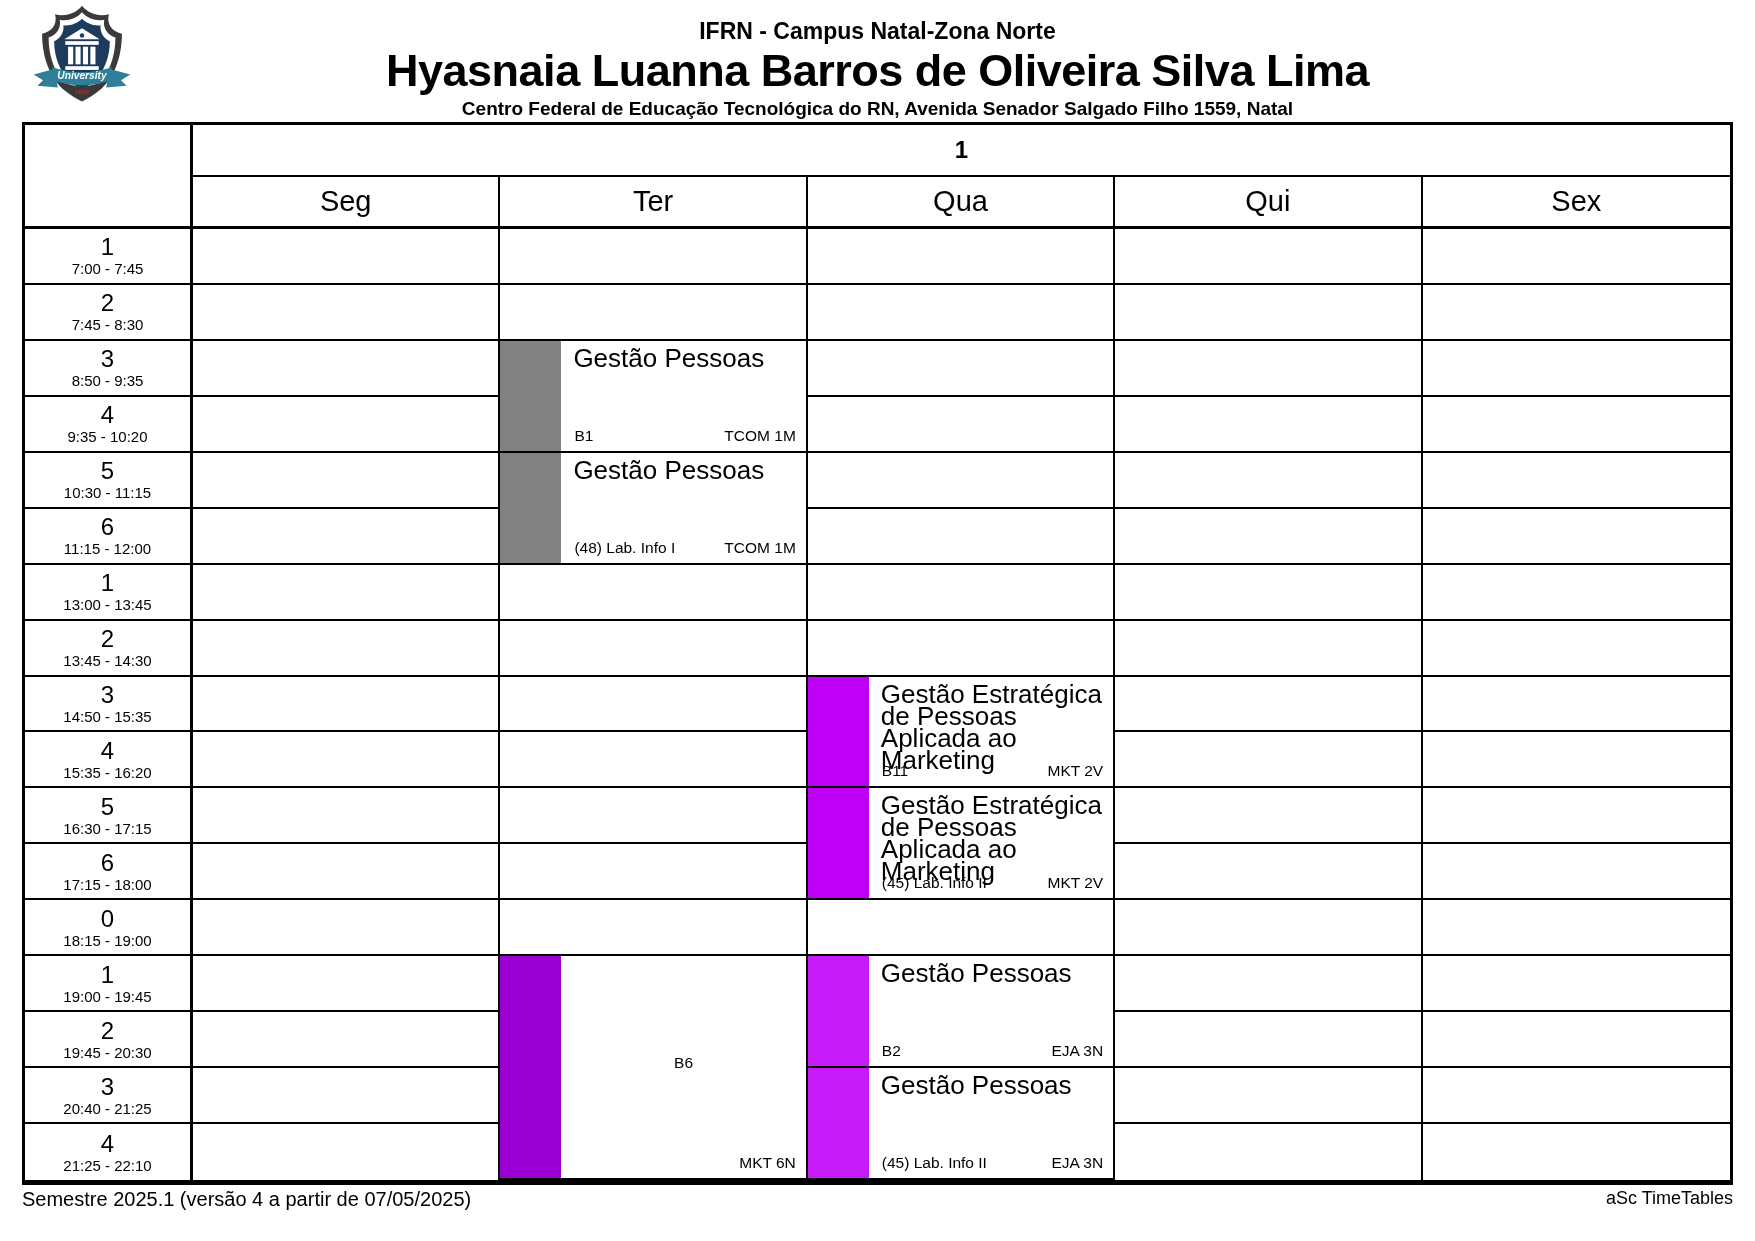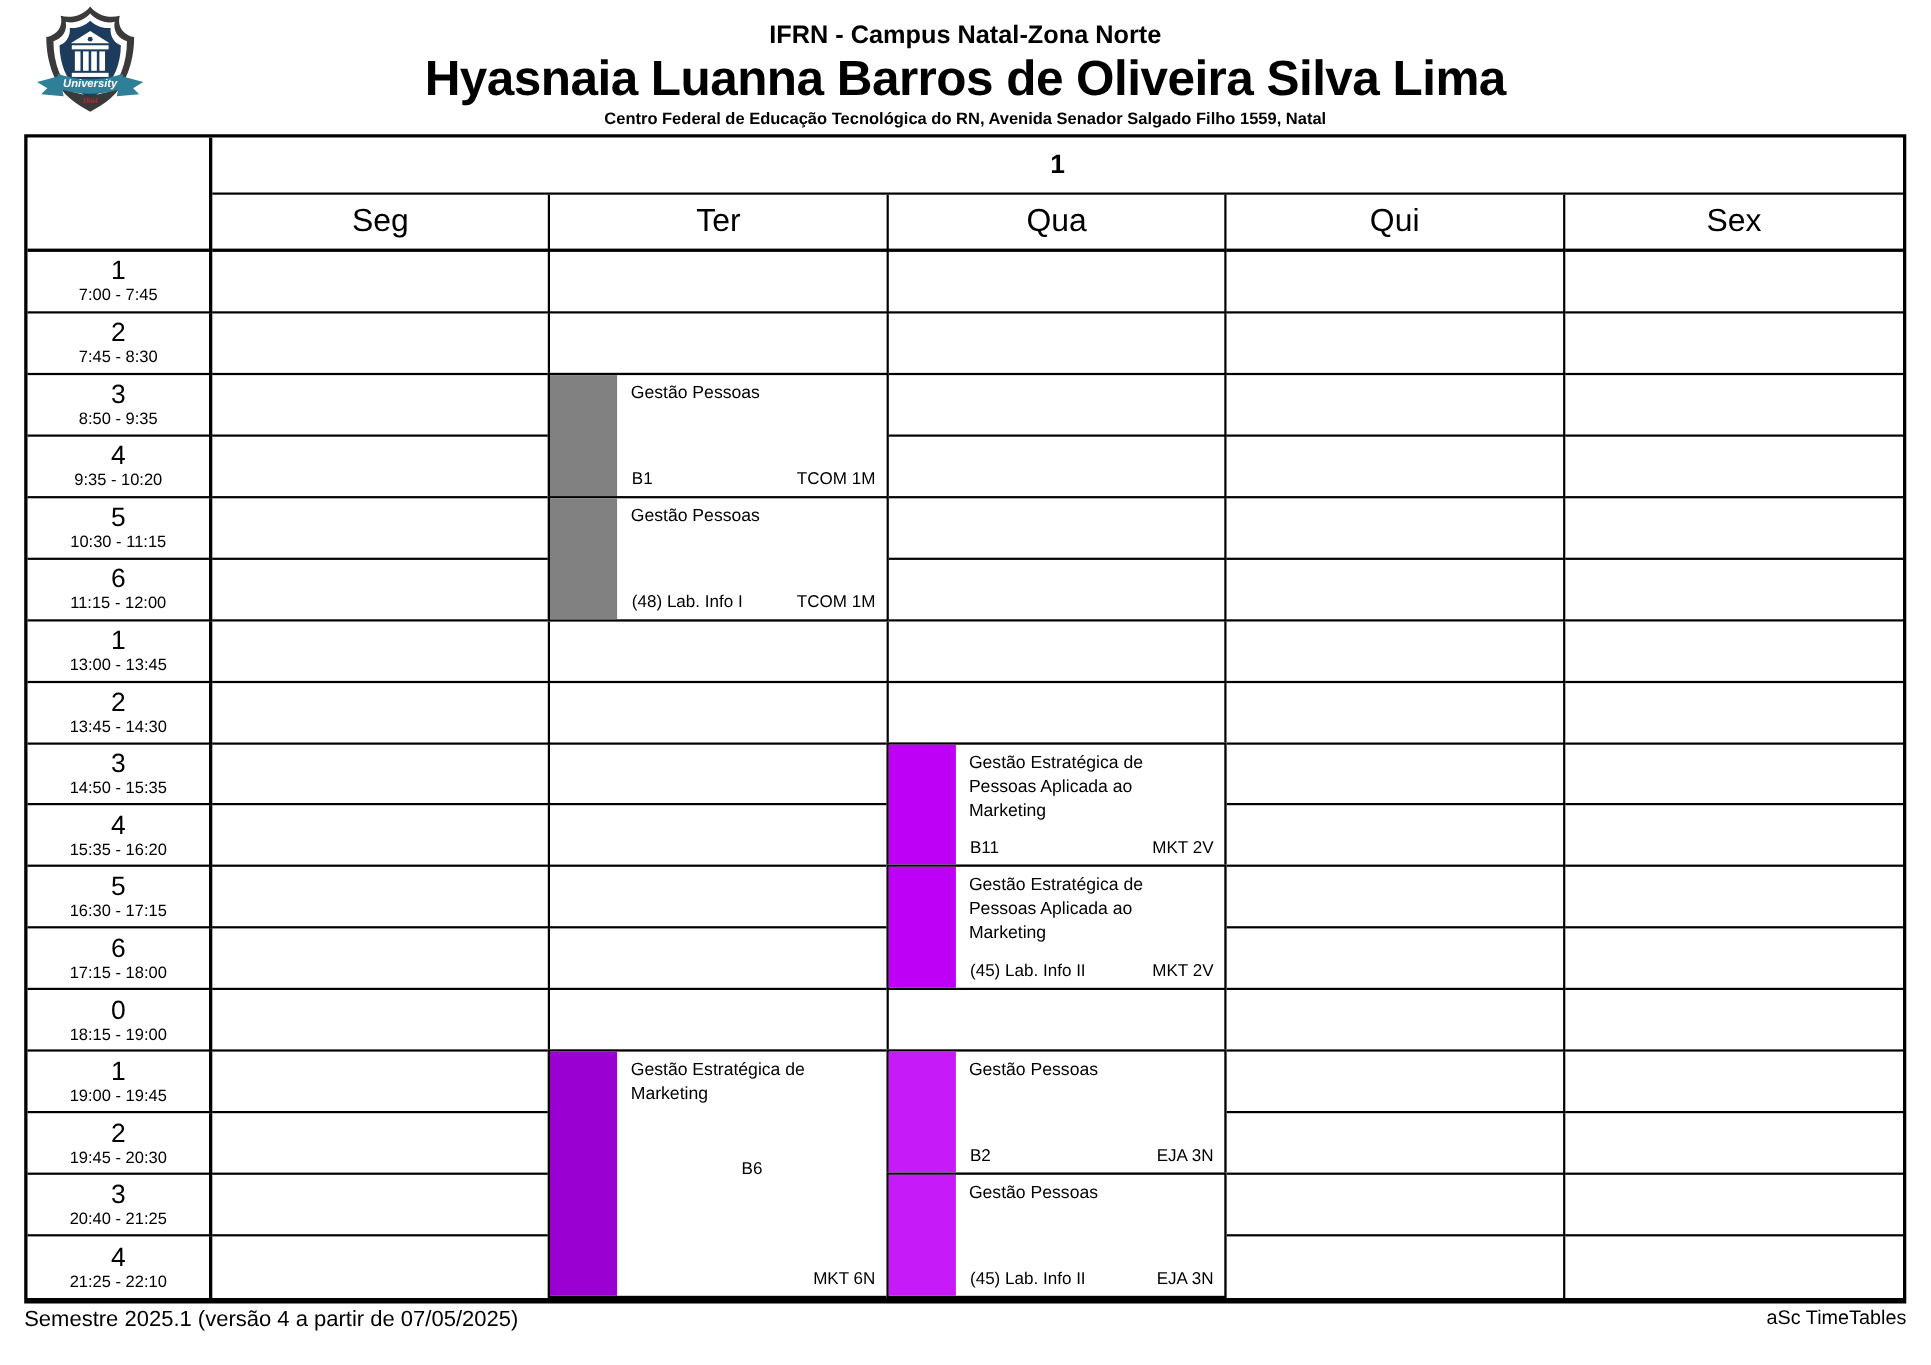--- a/index.html
+++ b/index.html
@@ -3,21 +3,21 @@
 <meta charset="utf-8">
 <style>
   html,body{margin:0;padding:0;background:#ffffff;}
   #page{position:relative;width:1755px;height:1241px;background:#ffffff;overflow:hidden;
         font-family:"Liberation Sans", sans-serif;color:#000;}
 
   
   #header{position:absolute;left:22px;top:6px;width:1711px;text-align:center;font-weight:bold;}
   .hdr-institution{font-size:23px;margin-top:12px;line-height:26px;}
   .hdr-name{font-size:45px;margin-top:3px;line-height:48px;letter-spacing:-0.5px;}
-  .hdr-address{font-size:15px;margin-top:3px;line-height:21px;}
+  .hdr-address{font-size:19px;margin-top:3px;line-height:21px;}
 
   #logo{position:absolute;left:26px;top:4px;width:112px;height:104px;}
 
   
   #grid{position:absolute;left:22px;top:122px;width:1711px;height:1063px;
         border:3px solid #000;border-bottom:5px solid #000;box-sizing:border-box;
         display:grid;
         grid-template-columns:168px repeat(5, 1fr);
         grid-template-rows:52px 52px repeat(17, 1fr);}
 
@@ -34,21 +34,21 @@
 
   .pcell{grid-column:1;border-right:3px solid #000;border-bottom:2px solid #000;
          display:flex;flex-direction:column;align-items:center;justify-content:center;}
   .pnum{font-size:24px;line-height:26px;}
   .ptime{font-size:15px;line-height:17px;}
 
   
   .lesson{position:relative;z-index:2;background:#fff;
           margin:-2px 0 0 -2px;border:2px solid #000;box-sizing:content-box;}
   .lesson .bar{position:absolute;left:0;top:0;bottom:0;width:61px;}
-  .lesson .subject{margin-left:61px;padding:6px 11px 0 12px;font-size:16px;line-height:22px;}
+  .lesson .subject{margin-left:61px;padding:6px 11px 0 12px;font-size:26px;line-height:22px;}
   .lesson .room{position:absolute;left:74px;bottom:6px;font-size:15.5px;}
   .lesson .room-mid{position:absolute;left:61px;right:0;top:44%;text-align:center;font-size:15.5px;}
   .lesson .group{position:absolute;right:10px;bottom:6px;font-size:15.5px;}
 
   
   #footer-left{position:absolute;left:22px;top:1188px;font-size:20px;}
   #footer-right{position:absolute;right:22px;top:1188px;font-size:18px;}
 </style>
 </head>
 <body>
@@ -275,21 +275,20 @@
 
     <div class="lesson" style="grid-column:4;grid-row:13/15">
       <div class="bar" style="background-color: rgb(190, 0, 246);"></div>
       <div class="subject">Gestão Estratégica de Pessoas Aplicada ao Marketing</div>
       <div class="room">(45) Lab. Info II</div>
       <div class="group">MKT 2V</div>
     </div>
 
     <div class="lesson" style="grid-column:3;grid-row:16/20">
       <div class="bar" style="background-color: rgb(155, 0, 211);"></div>
-      <div class="subject">Gestão Estratégica de Marketing</div>
       <div class="room-mid">B6</div>
       <div class="group">MKT 6N</div>
     </div>
 
     <div class="lesson" style="grid-column:4;grid-row:16/18">
       <div class="bar" style="background-color: rgb(199, 26, 249);"></div>
       <div class="subject">Gestão Pessoas</div>
       <div class="room">B2</div>
       <div class="group">EJA 3N</div>
     </div>

